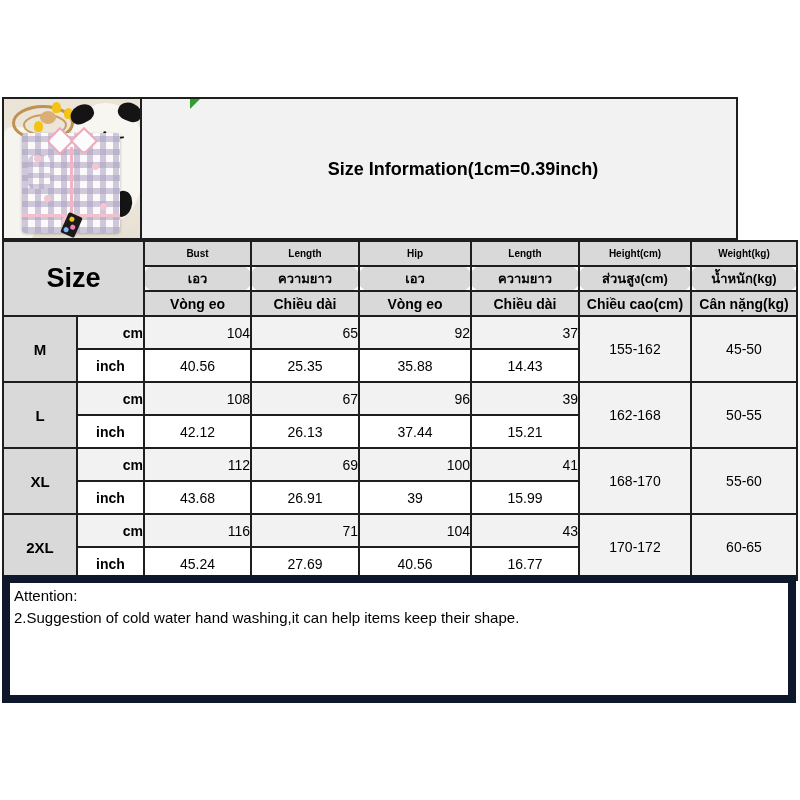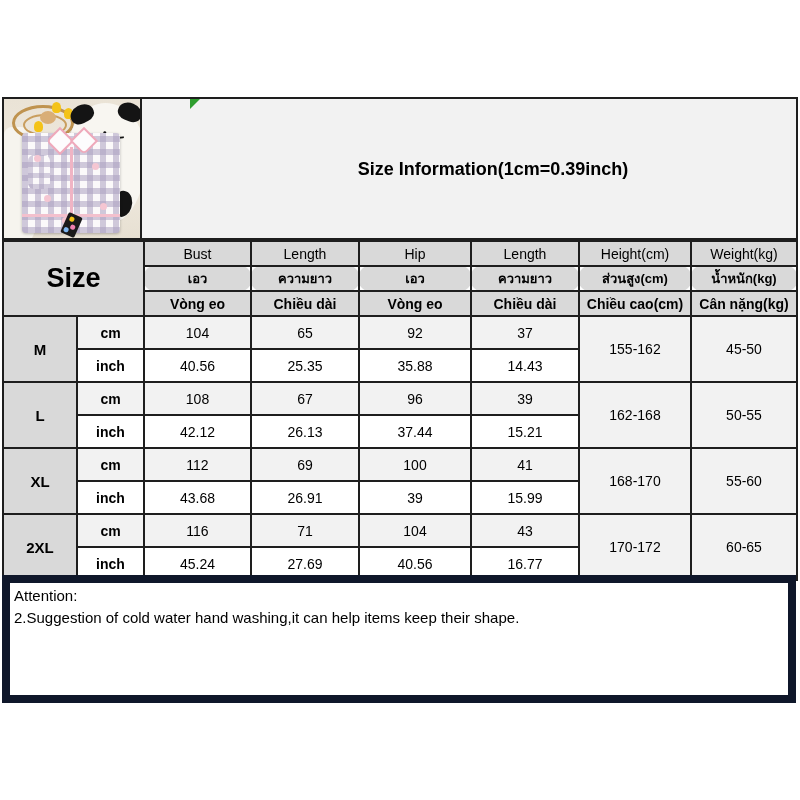--- a/index.html
+++ b/index.html
@@ -5,21 +5,21 @@
   html,body{margin:0;padding:0;}
   body{
     width:800px;height:800px;background:#ffffff;
     font-family:"Liberation Sans","DejaVu Sans",sans-serif;
     color:#000;
   }
   .page{position:relative;width:800px;height:800px;background:#fff;overflow:hidden;}
 
   
   .banner{
-    position:absolute;left:2px;top:97px;width:796px;height:143px;
+    position:absolute;left:2px;top:97px;width:736px;height:143px;
     display:flex;border:2px solid #1e1e1e;box-sizing:border-box;background:#f2f2f2;gap:48px;
   }
   .photo{
     position:relative;width:138px;height:100%;flex:0 0 138px;
     border-right:2px solid #1e1e1e;box-sizing:border-box;
     background:linear-gradient(180deg,#eae3d6 0%,#efe9de 60%,#e7e0d2 100%);
     overflow:hidden;
   }
   .blanket{position:absolute;left:0;top:28px;width:30px;height:115px;background:#f6f4ee;border-radius:8px 14px 10px 4px;}
   .basket{position:absolute;left:8px;top:6px;width:62px;height:36px;border:3px solid #bf934f;border-radius:50%;background:transparent;box-sizing:border-box;}
@@ -80,25 +80,25 @@
     position:absolute;left:2px;top:240px;width:794px;
     border-collapse:collapse;table-layout:fixed;background:#fff;
   }
   table.size td,table.size th{
     border:2px solid #1e1e1e;text-align:center;vertical-align:middle;
     padding:0;overflow:hidden;white-space:nowrap;
   }
   tr.hdr{height:25px;}
   tr.cm-row,tr.inch-row{height:33px;}
   th.corner{background:#d9d9d9;font-size:27px;font-weight:bold;}
-  th.h-en{background:#d9d9d9;font-size:14px;font-weight:normal;}
+  th.h-en{background:#d9d9d9;font-size:10px;font-weight:bold;}
   th.h-th{background:#d9d9d9;font-size:13px;font-weight:bold;border-radius:10px;}
   th.h-vi{background:#d9d9d9;font-size:14px;font-weight:bold;}
   td.size-name{background:#d9d9d9;font-weight:bold;font-size:15px;}
-  tr.cm-row td.unit,tr.cm-row td.val{background:#f2f2f2;}
+  tr.cm-row td.unit,tr.cm-row td.val{background:#f2f2f2;text-align:right;}
   tr.inch-row td.unit,tr.inch-row td.val{background:#ffffff;}
   td.unit{font-weight:bold;font-size:14px;}
   td.val{font-size:14px;}
   td.range{background:#f2f2f2;font-size:14px;}
 
   
   .attention{
     position:absolute;left:2px;top:575px;width:794px;height:128px;
     border:8px solid #0f172a;box-sizing:border-box;background:#fff;
     font-size:15px;line-height:22px;padding:2px 5px 0 4px;

